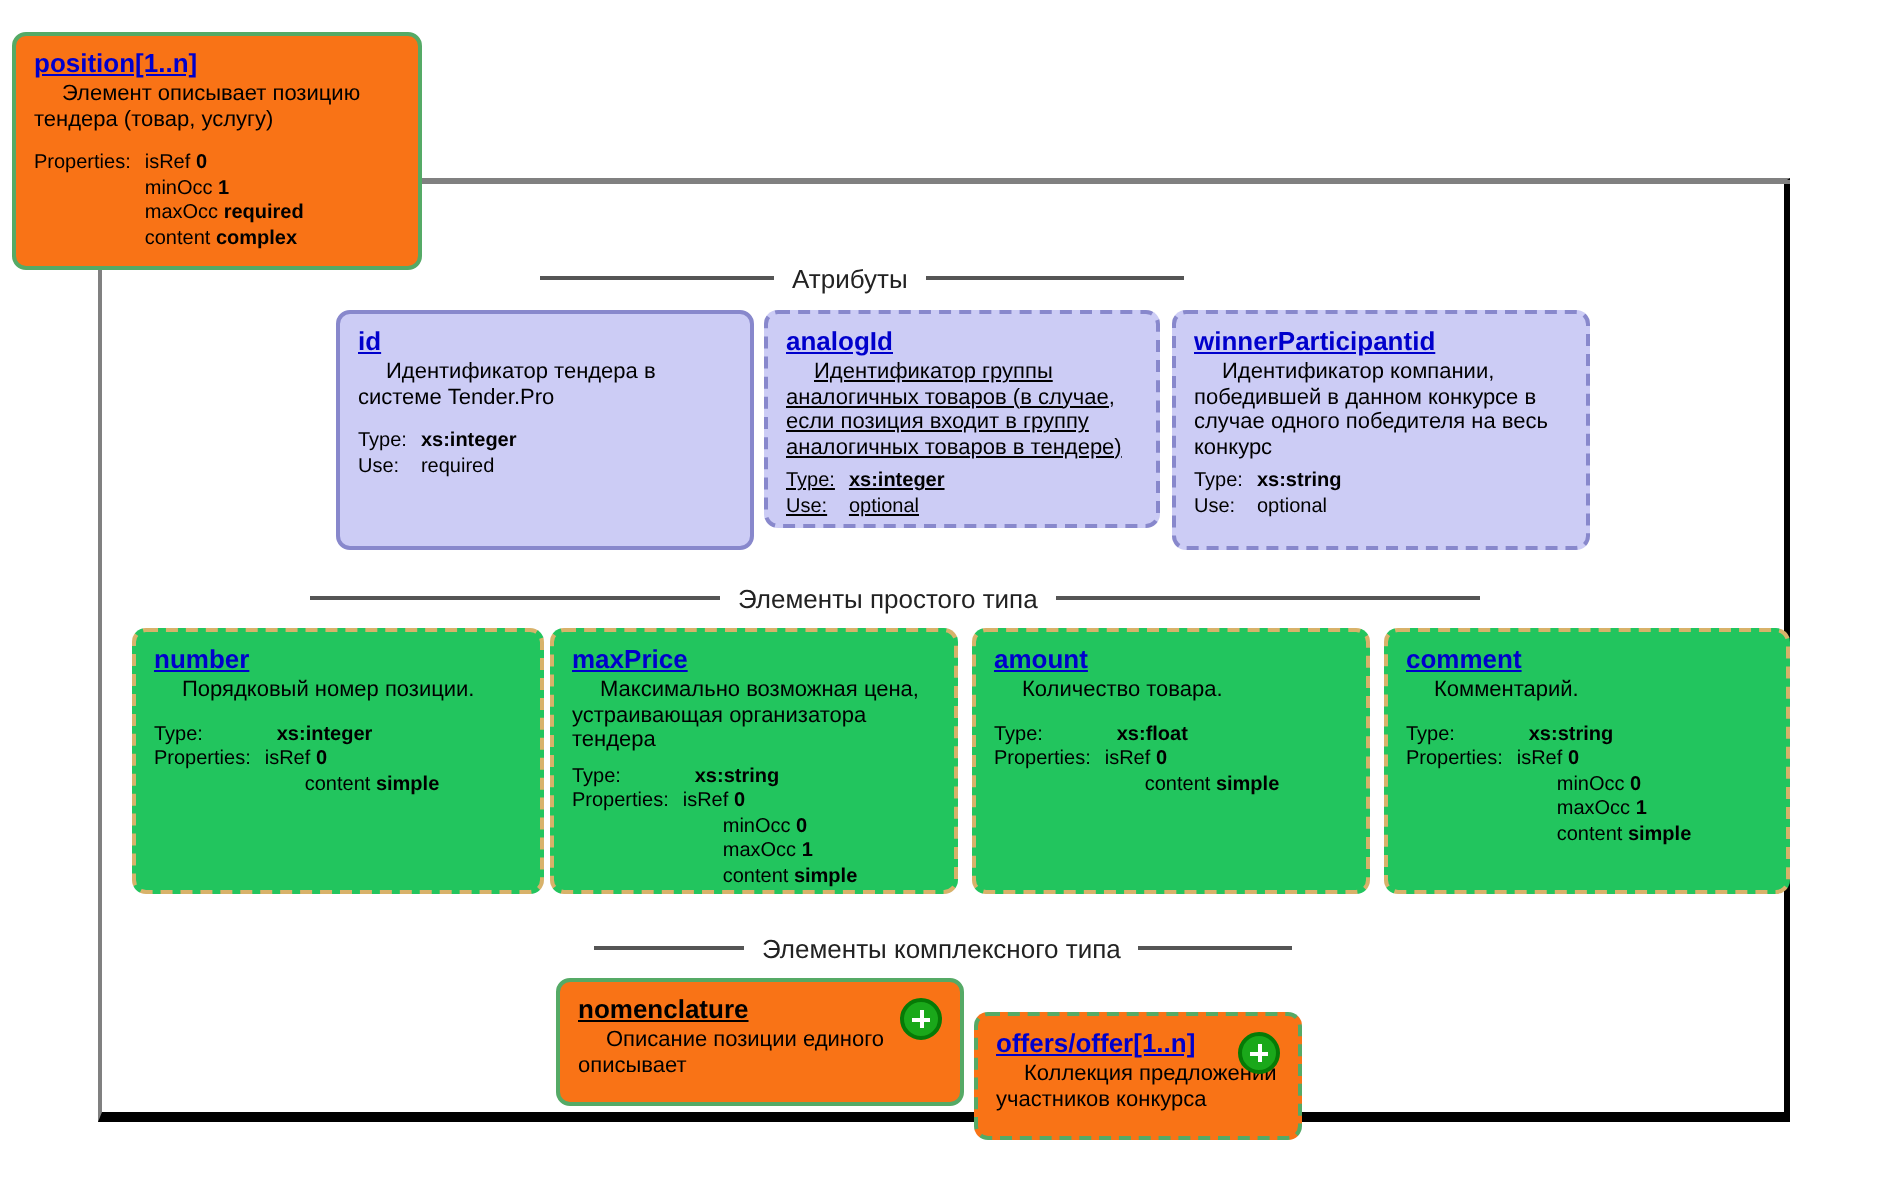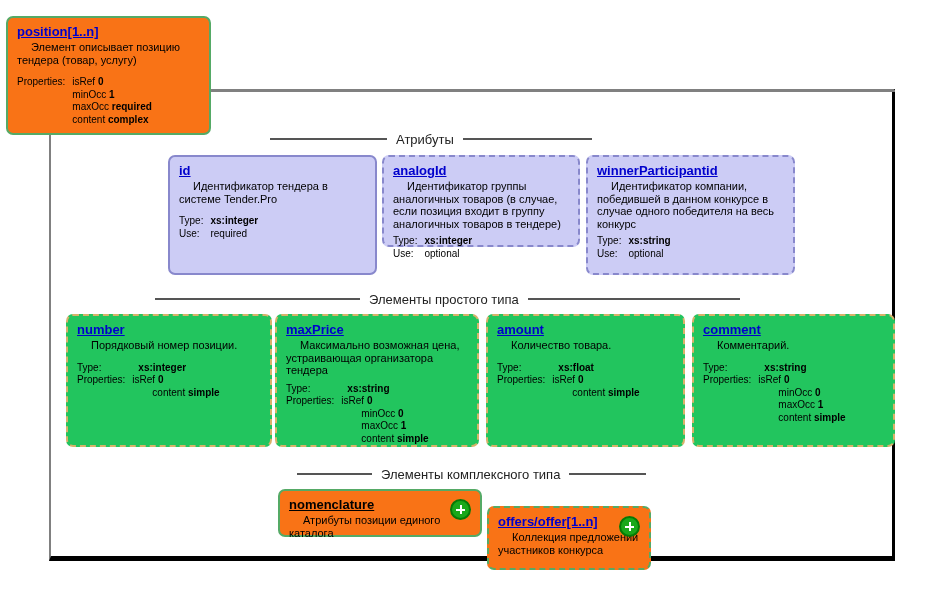--- a/index.html
+++ b/index.html
@@ -199,21 +199,21 @@
         <td class="v"><b>xs:integer</b></td>
       </tr>
       <tr>
         <td class="k">Use:</td>
         <td class="v"><span>required</span></td>
       </tr>
     </tbody>
       </table>
   </div>
 
-  <div class="node violet dashed" style="left:382px; top:155px; width:198px; height:92px;">
+  <div class="node violet dashed" style="left:382px; top:155px; width:198px; height:109px;text-decoration:underline;">
     <div class="title blue">analogId</div>
     <div class="desc">Идентификатор группы аналогичных товаров (в случае, если позиция входит в группу аналогичных товаров в тендере)</div>
     <div class="spacer" style="height:5px;"></div>
     <table class="props">
       <tbody>
           <tr>
         <td class="k">Type:</td>
         <td class="v"><b>xs:integer</b></td>
       </tr>
       <tr>
@@ -351,23 +351,23 @@
     </tbody>
       </table>
   </div>
 
   <div class="section" style="left:297px; top:465px;">
     <div class="rule" style="width:75px;"></div>
     <div class="label">Элементы комплексного типа</div>
     <div class="rule" style="width:77px;"></div>
   </div>
 
-  <div class="node green" style="left:278px; top:489px; width:204px; height:48px;">
+  <div class="node green" style="left:278px; top:489px; width:204px; height:64px;">
     <div class="title black">nomenclature</div>
-    <div class="desc">Атрибуты позиции единого каталога</div>
+    <div class="desc">Описание позиции единого описывает</div>
     <div class="plus" style="right:9px; top:8px;"></div>
   </div>
 
   <div class="node green dashed" style="left:487px; top:506px; width:164px; height:64px;">
     <div class="title blue">offers/offer[1..n]</div>
     <div class="desc">Коллекция предложений участников конкурса</div>
     <div class="plus" style="right:9px; top:8px;"></div>
   </div>
 
 </div>

